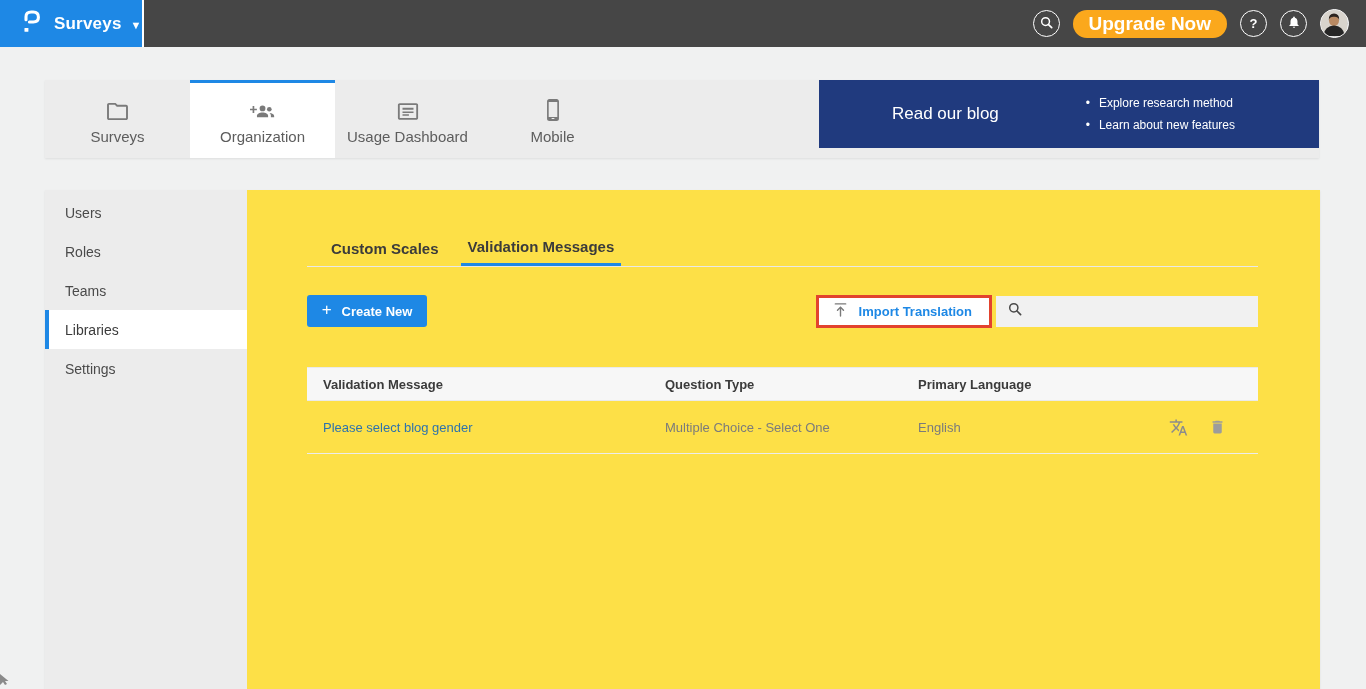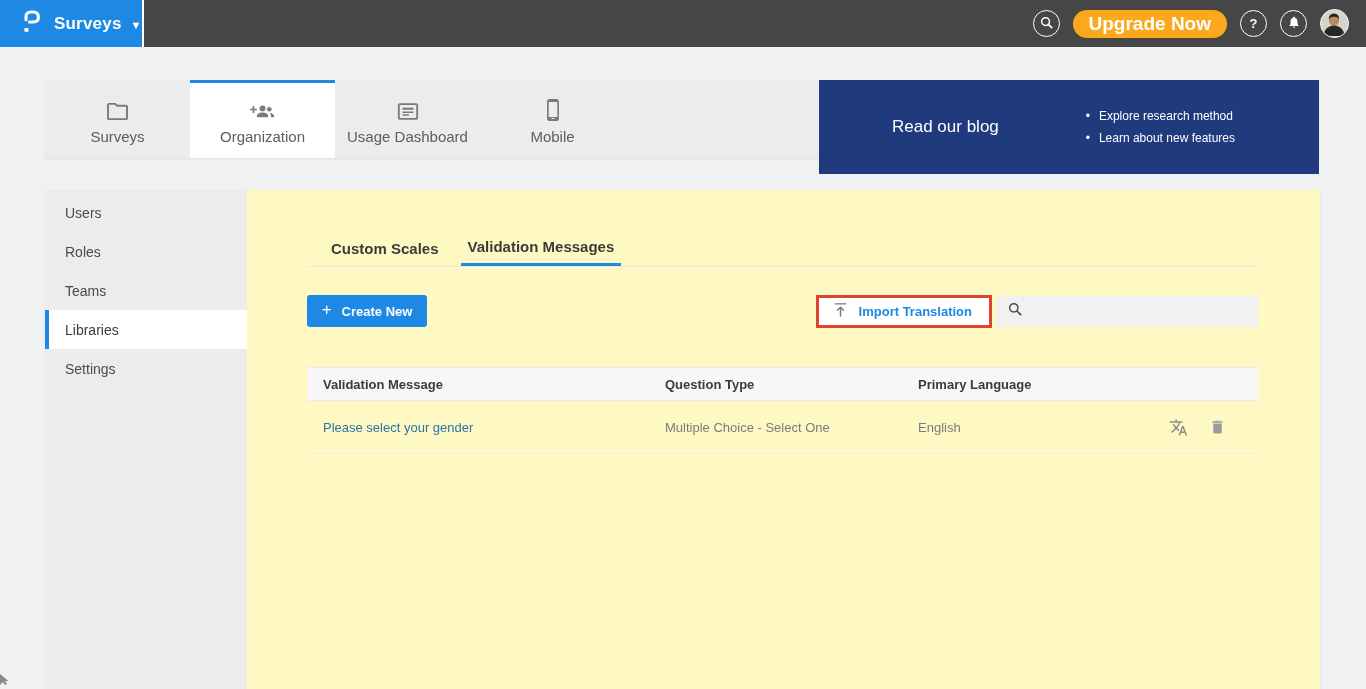--- a/index.html
+++ b/index.html
@@ -14,28 +14,28 @@
   .topbar-right { margin-left:auto; display:flex; align-items:center; gap:13px; padding-right:17px; }
   .circle-btn { width:27px; height:27px; border-radius:50%; border:1.5px solid #fff; background:transparent; color:#fff; display:flex; align-items:center; justify-content:center; font-size:13px; font-weight:700; cursor:pointer; font-family:inherit; }
   .upgrade-btn { height:28px; border:none; border-radius:14px; background:#fba81c; color:#fff; font-size:19px; font-weight:700; padding:0 16px; cursor:pointer; font-family:inherit; }
   .avatar { width:29px; height:29px; border-radius:50%; overflow:hidden; border:1.5px solid #fff; background:#cfcfcf; cursor:pointer; }
 
   
   .nav-card { position:absolute; top:80px; left:45px; width:1274px; height:78px; background:#ececec; display:flex; box-shadow:0 1px 2px rgba(0,0,0,.08); }
   .nav-tab { width:145px; height:78px; display:flex; flex-direction:column; align-items:center; justify-content:center; gap:7px; color:#5d5d5d; font-size:15px; cursor:pointer; padding-top:3px; }
   .nav-tab .ntab-icon { color:#7a7a7a; height:24px; display:flex; align-items:flex-end; }
   .nav-tab.active { background:#ffffff; border-top:3px solid #1e88e5; padding-top:0; }
-  .blog-panel { margin-left:auto; width:500px; height:94px; background:#203a7e; display:flex; align-items:center; cursor:pointer; }
+  .blog-panel { margin-left:auto; width:500px; height:68px; background:#203a7e; display:flex; align-items:center; cursor:pointer; }
   .blog-title { color:#fff; font-size:17px; margin-left:73px; white-space:nowrap; }
   .blog-bullets { margin-left:auto; margin-right:84px; list-style:none; }
   .blog-bullets li { color:#fff; font-size:12px; line-height:22px; white-space:nowrap; }
   .blog-bullets li::before { content:"•"; margin-right:9px; font-size:12px; }
 
   
-  .main-card { position:absolute; top:190px; left:45px; width:1275px; height:499px; background:#fef9c3; box-shadow:0 1px 2px rgba(0,0,0,.08); display:flex; }
+  .main-card { position:absolute; top:190px; left:45px; width:1275px; height:499px; background:#fde047; box-shadow:0 1px 2px rgba(0,0,0,.08); display:flex; }
   .side-nav { width:202px; background:#ececec; padding-top:3px; flex:none; }
   .side-item { height:39px; display:flex; align-items:center; padding-left:20px; font-size:14px; color:#4a4a4a; cursor:pointer; }
   .side-item.active { background:#fff; border-left:4px solid #1e88e5; padding-left:16px; color:#3b3b3b; }
   .content { flex:1; min-width:0; }
   .content-inner { margin:0 62px 0 60px; }
 
   .ctabs-row { margin-top:40px; border-bottom:1px solid #e9e9e9; display:flex; height:37px; }
   .ctab { display:flex; align-items:center; font-size:15px; font-weight:700; color:#3b3b3b; cursor:pointer; }
   .ctab-1 { padding:0 22px 0 24px; }
   .ctab-2 { padding:0 7px; border-bottom:3px solid #1e88e5; }
@@ -220,21 +220,21 @@
       </div>
 
       <div class="vtable">
         <div class="thead">
           <div class="th col-1">Validation Message</div>
           <div class="th col-2">Question Type</div>
           <div class="th col-3">Primary Language</div>
           <div class="col-4"></div>
         </div>
         <div class="trow">
-          <div class="td col-1"><span class="msg-link">Please select your gender</span></div>
+          <div class="td col-1"><span class="msg-link">Please select blog gender</span></div>
           <div class="td col-2">Multiple Choice - Select One</div>
           <div class="td col-3">English</div>
           <div class="col-4">
             <span class="row-icon">
               <svg width="19" height="19" viewBox="0 0 24 24">
                   <path fill="#8c8c8c" d="M12.87 15.07l-2.54-2.51.03-.03c1.74-1.94 2.98-4.17 3.71-6.53H17V4h-7V2H8v2H1v1.99h11.17C11.5 7.92 10.44 9.75 9 11.35 8.07 10.32 7.3 9.19 6.69 8h-2c.73 1.63 1.73 3.17 2.98 4.56l-5.09 5.02L4 19l5-5 3.11 3.11.76-2.04zM18.5 10h-2L12 22h2l1.12-3h4.75L21 22h2l-4.5-12zm-2.62 7l1.62-4.33L19.12 17h-3.24z"></path>
                 </svg>
             </span>
             <span class="row-icon">
               <svg width="17" height="18" viewBox="0 0 24 24">

